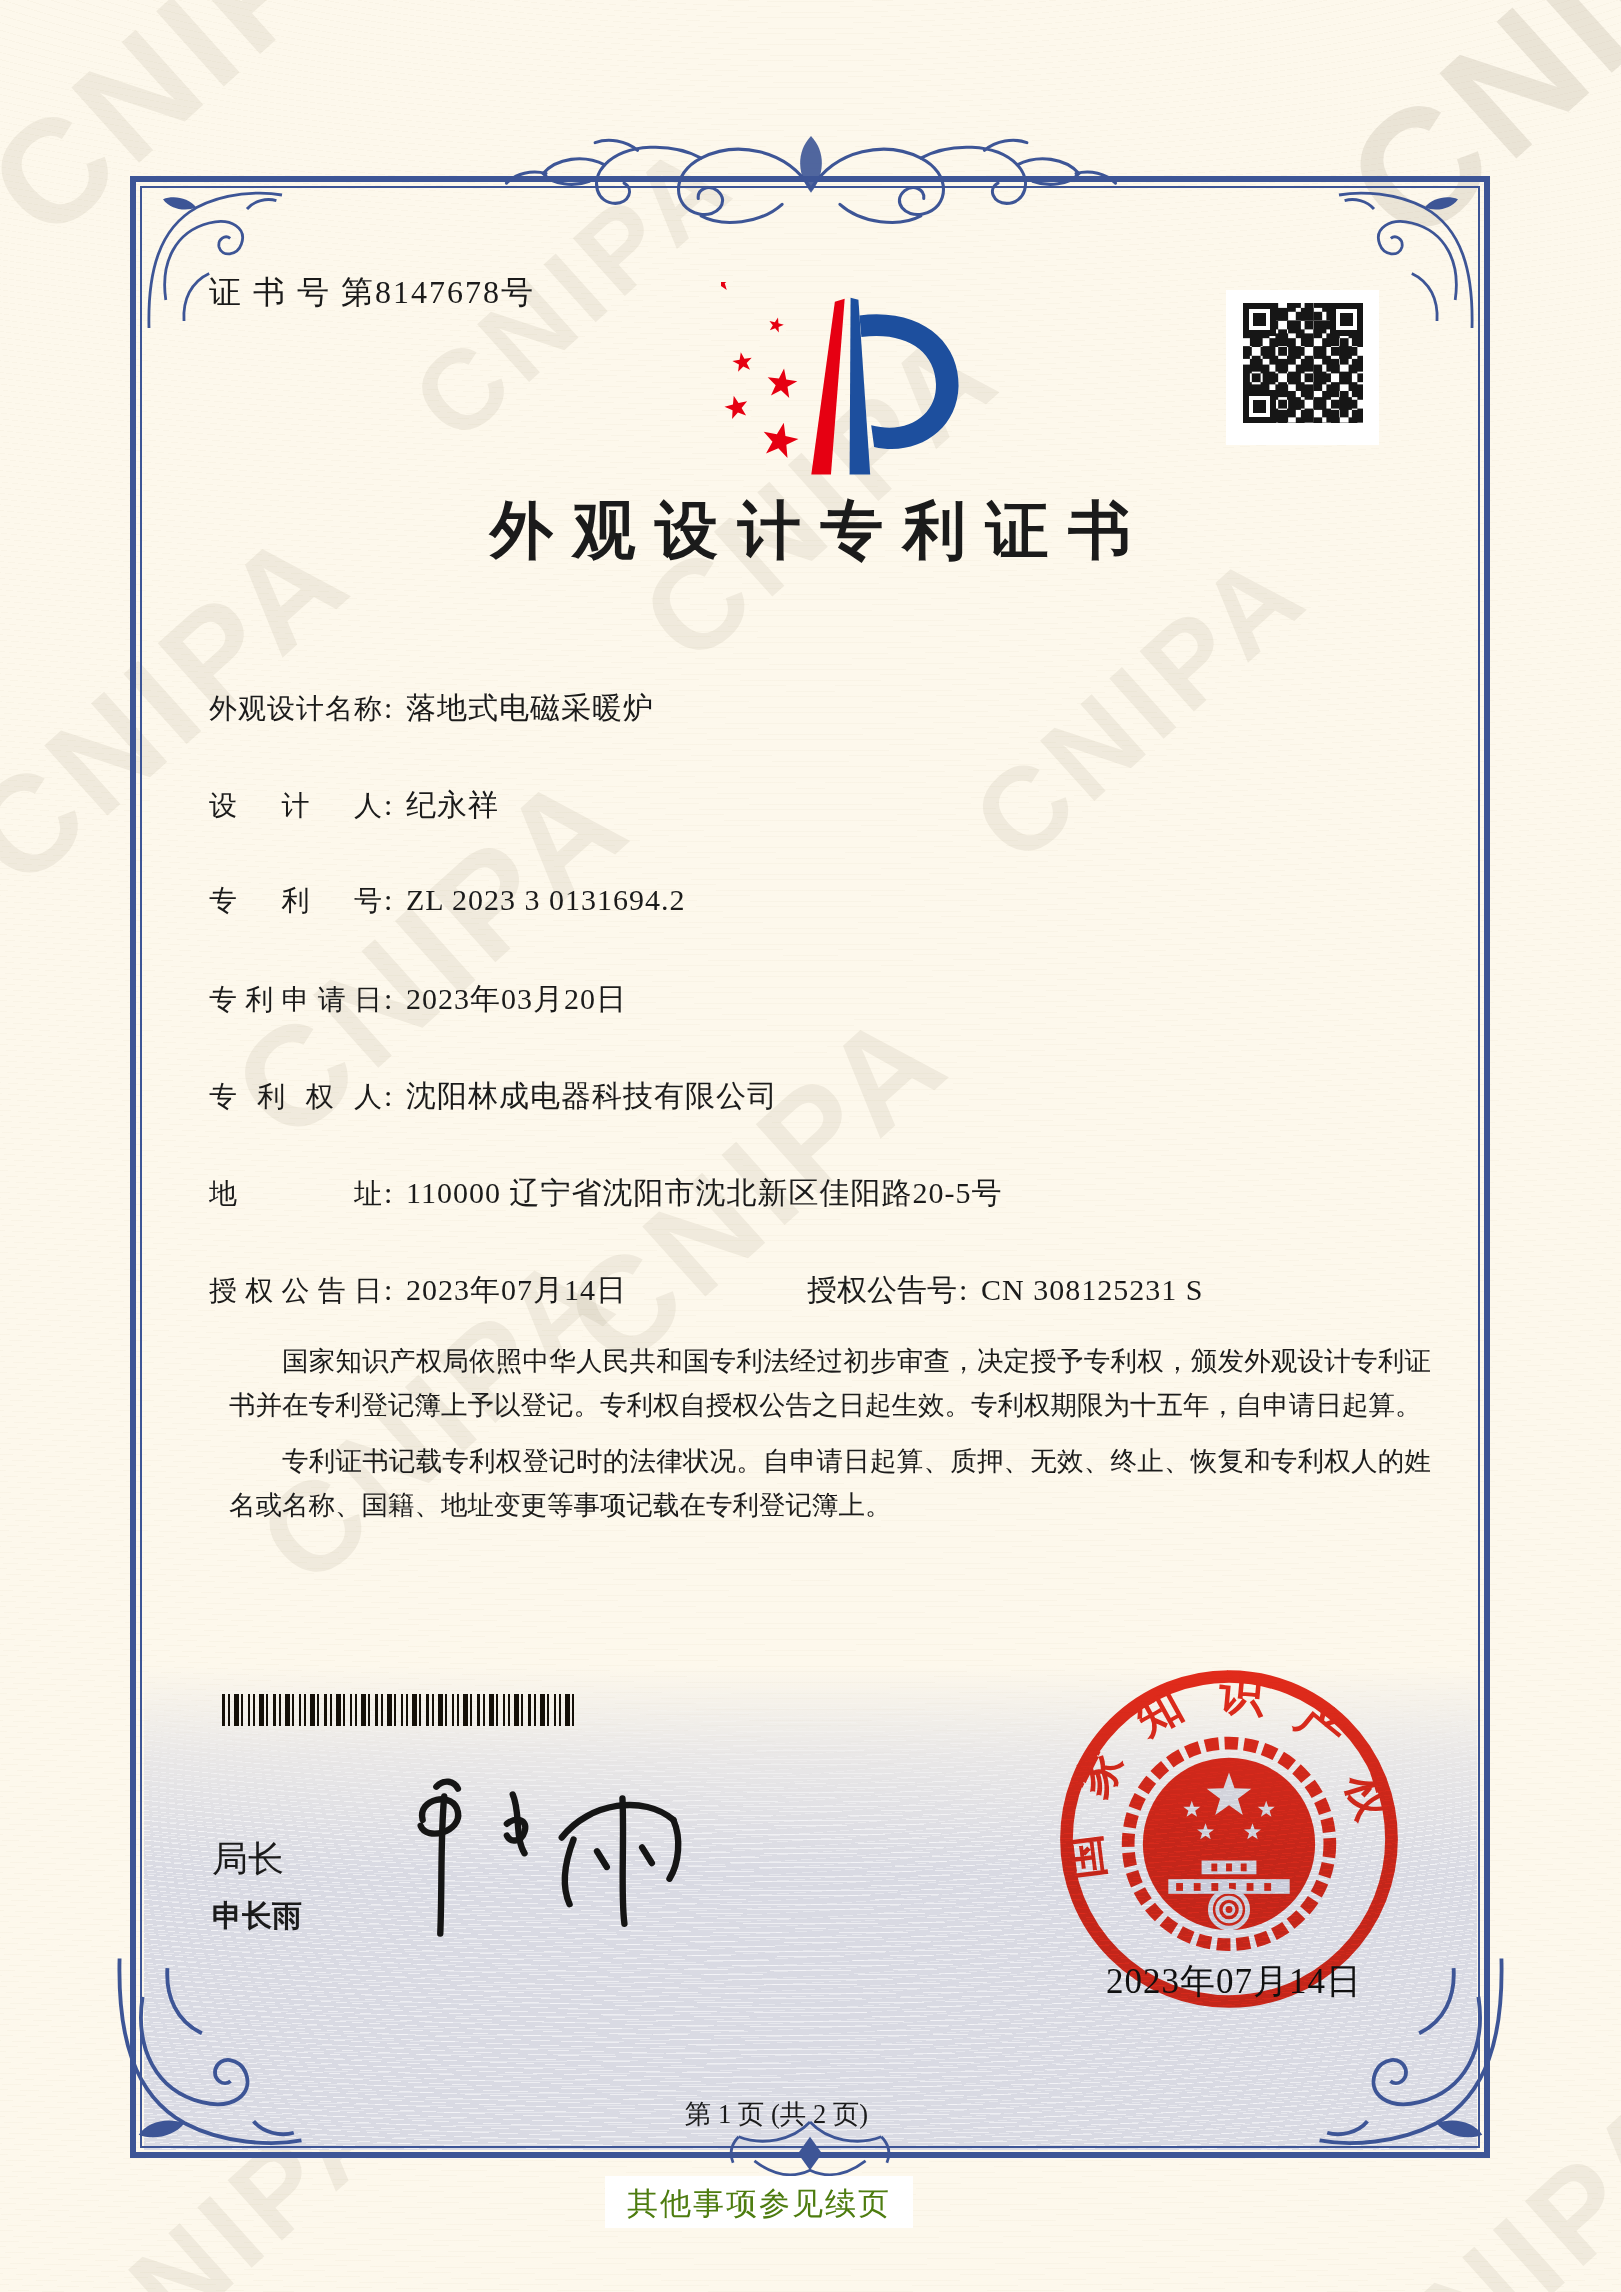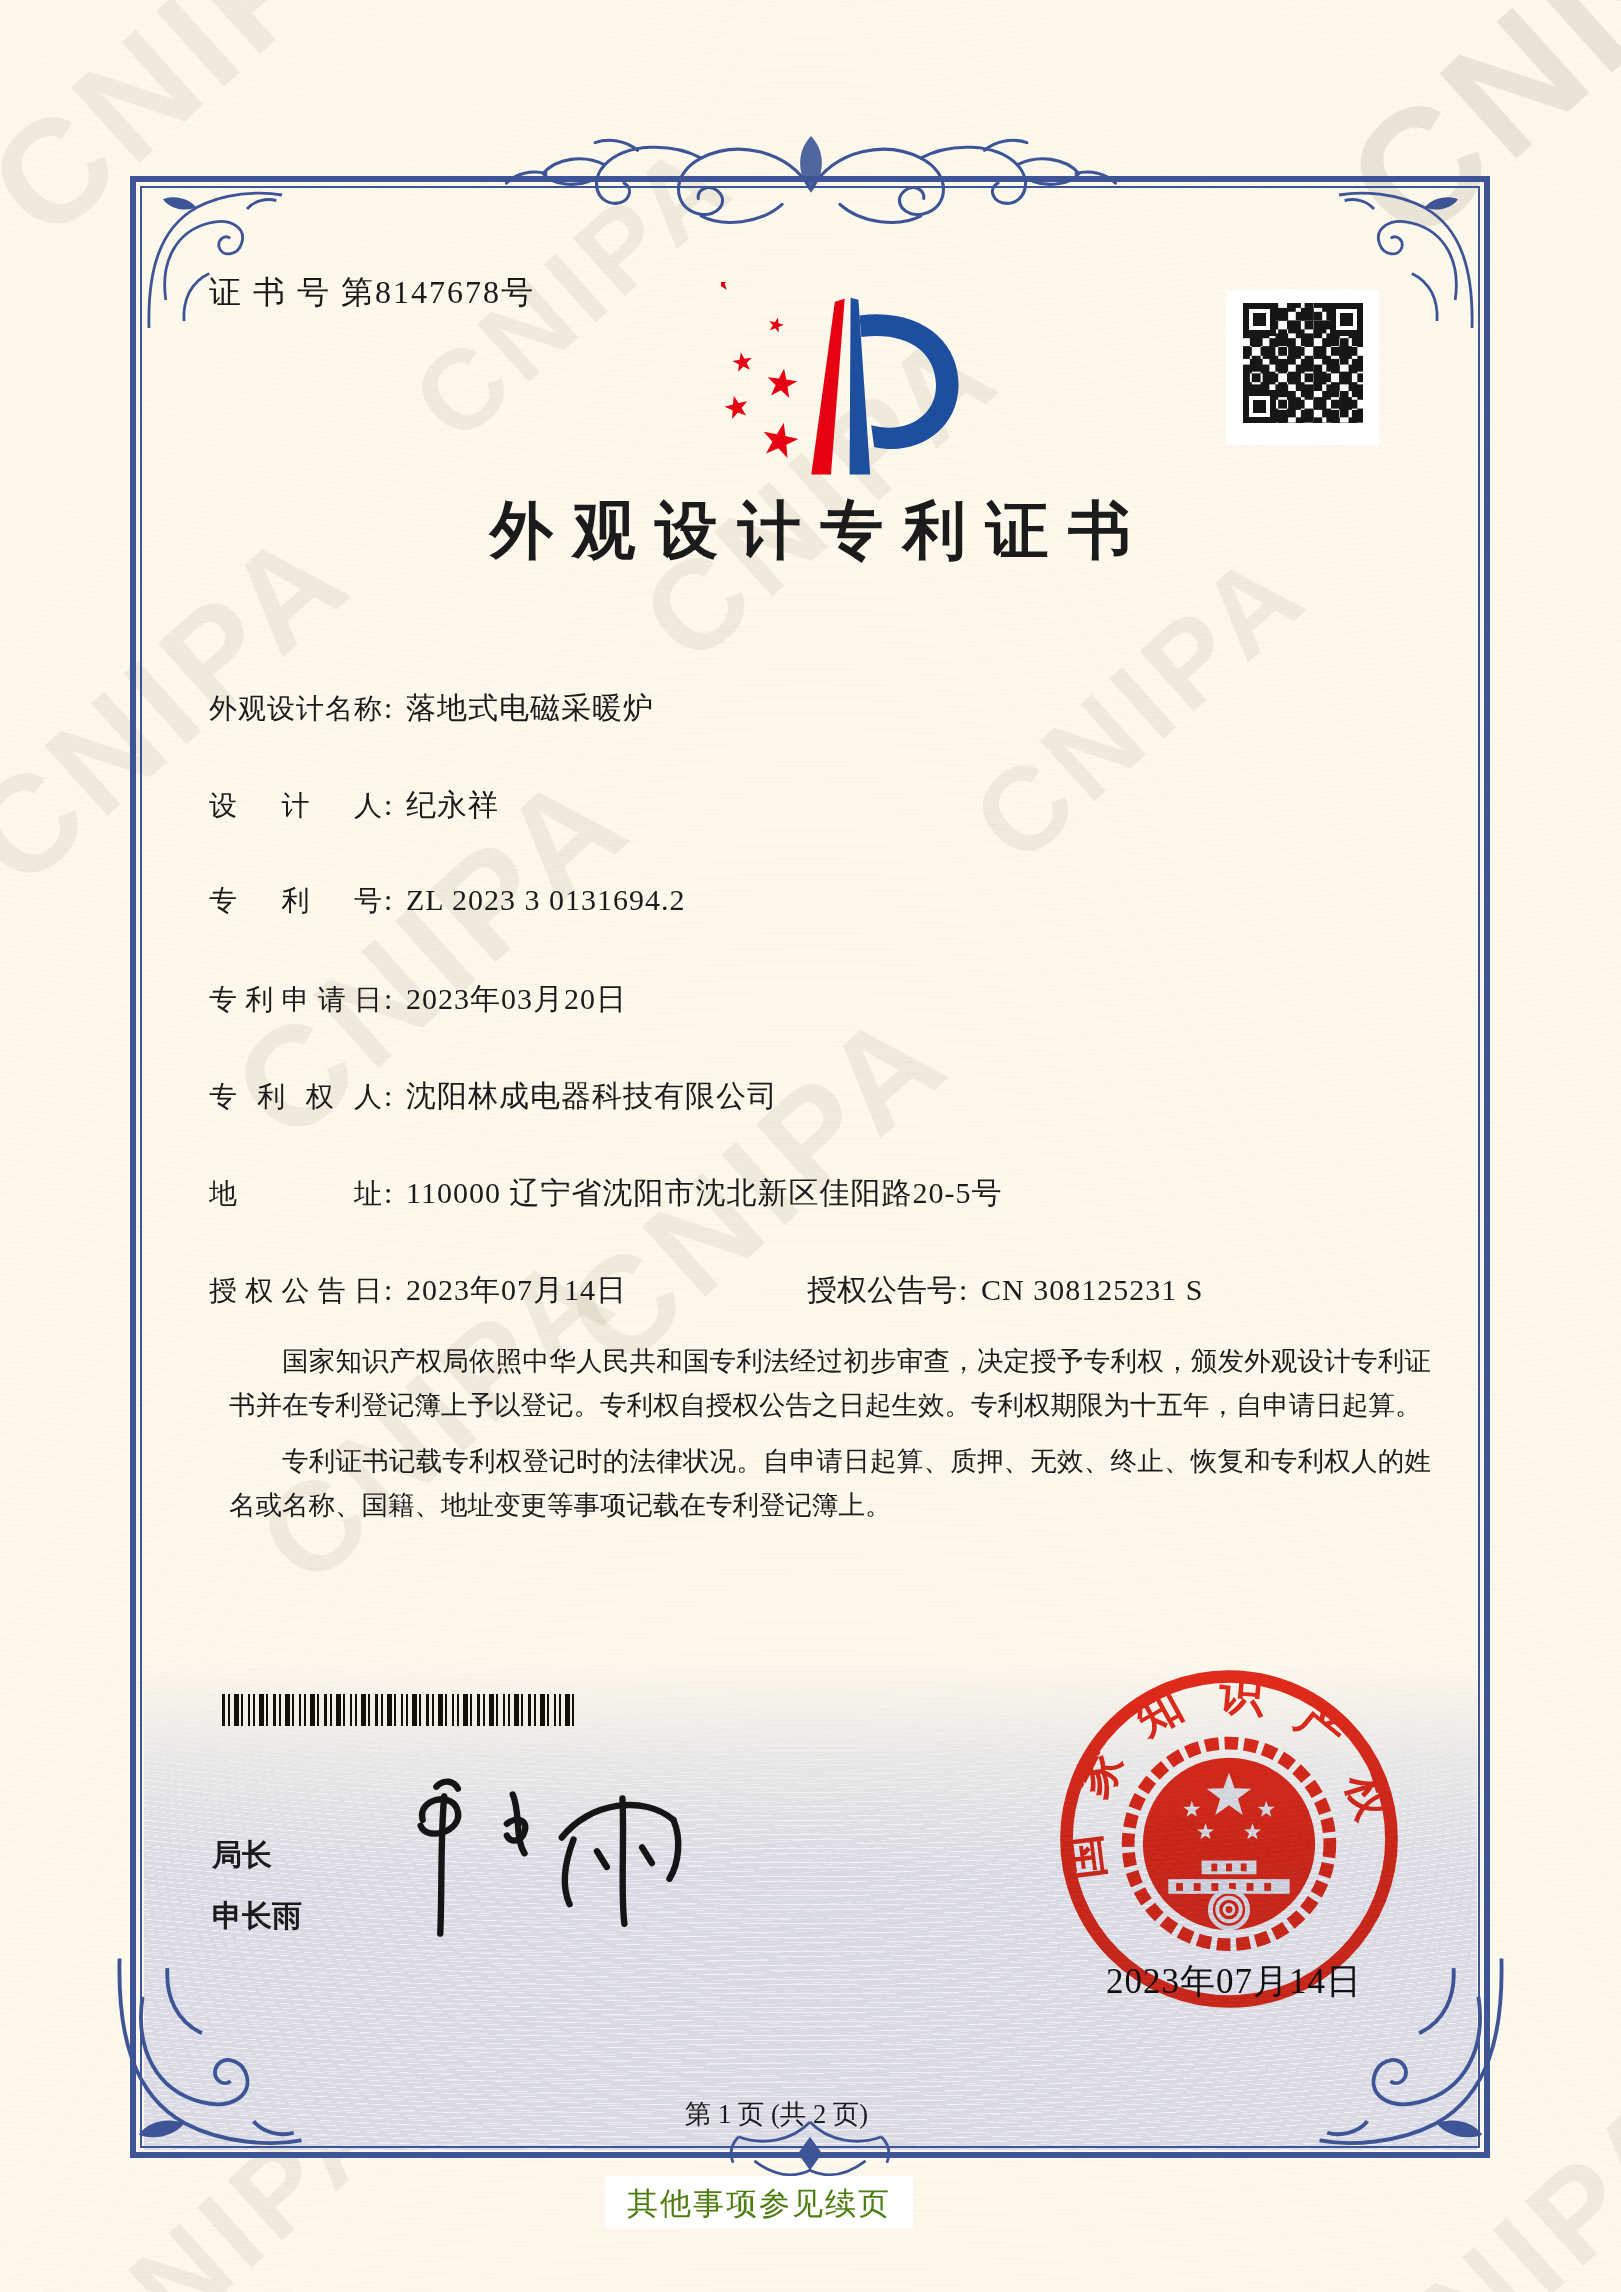--- a/index.html
+++ b/index.html
@@ -48,21 +48,21 @@
   .f-colon{margin:0 13.7px 0 2px;}
   .f-value{letter-spacing:1px;}
   .pair2{position:absolute;left:598px;top:0;}
   .paras{position:absolute;left:212px;top:1339px;width:1202px;font-size:26.5px;line-height:44px;
          text-align:justify;z-index:5;margin-left:17px;}
   .paras p{margin:0 0 11.8px;text-indent:2em;}
   .barcode{position:absolute;left:222px;top:1694px;width:357px;height:32px;z-index:5;
     background:repeating-linear-gradient(90deg,#140f08 0 2.9px,transparent 2.9px 5.9px,#140f08 5.9px 7.8px,
       transparent 7.8px 11.8px,#140f08 11.8px 16.7px,transparent 16.7px 18.6px,#140f08 18.6px 20.6px,transparent 20.6px 25.5px);}
   .signer-title{position:absolute;left:212px;top:1835px;font-family:"Liberation Sans","DejaVu Sans",sans-serif;
-                font-weight:bold;font-size:30px;z-index:5;}
+                font-weight:normal;font-size:36px;z-index:5;}
   .signer-name{position:absolute;left:212px;top:1896px;font-family:"Liberation Sans","DejaVu Sans",sans-serif;
                font-weight:bold;font-size:30px;z-index:5;}
   .signature{position:absolute;left:397px;top:1769px;width:304px;height:191px;z-index:6;}
   .seal{position:absolute;left:1043px;top:1653px;width:372px;height:372px;z-index:6;
         mix-blend-mode:multiply;opacity:.96;}
   .seal-date{position:absolute;left:1106px;top:1958px;width:255px;font-size:35px;color:#101010;
              letter-spacing:1px;z-index:7;white-space:nowrap;}
   .page-num{position:absolute;left:0;right:98px;top:2096px;text-align:center;font-size:26.5px;z-index:5;padding-left:30px;}
   .cont-strip{position:absolute;left:605px;top:2176px;width:308px;height:52px;background:#ffffff;z-index:4;}
   .cont-note{position:absolute;left:605px;top:2183px;width:308px;text-align:center;font-size:31px;

